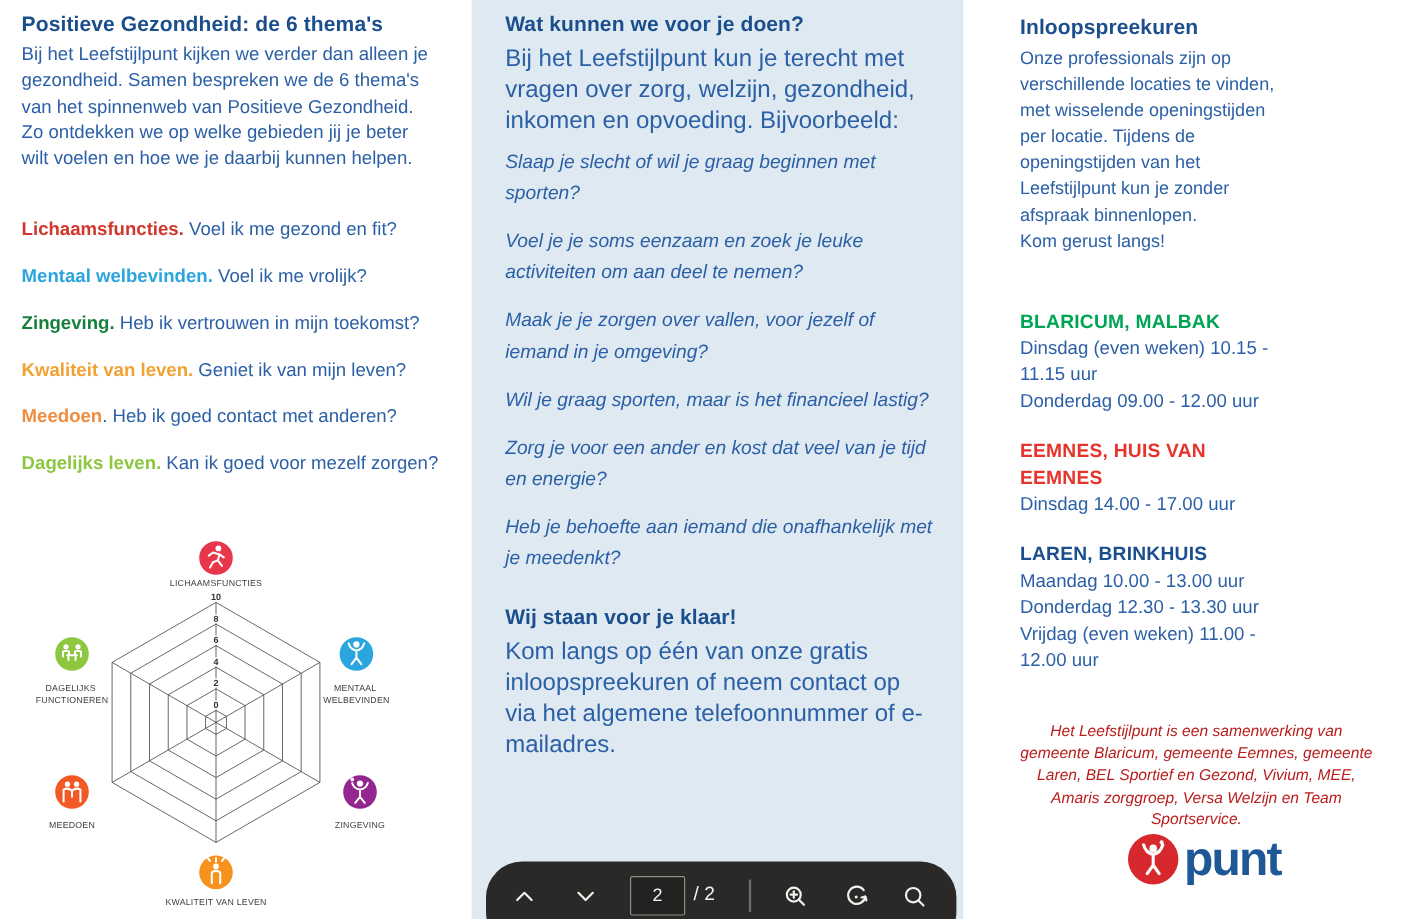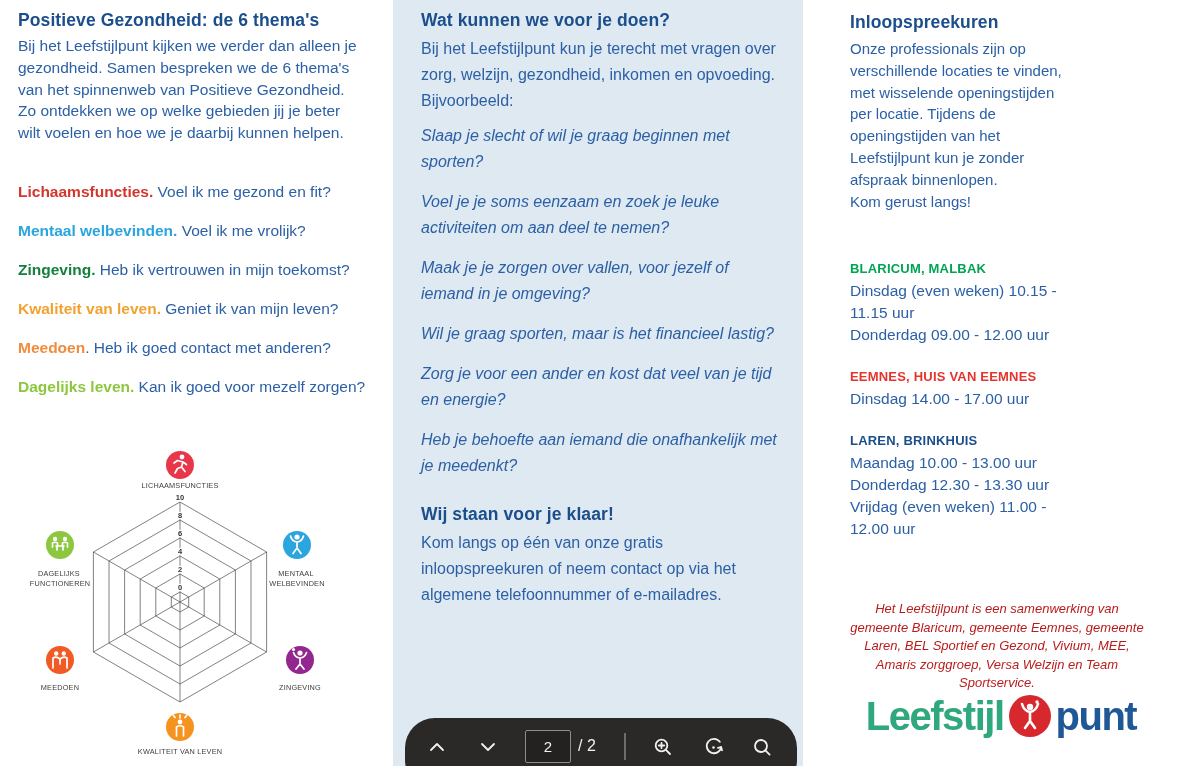--- a/index.html
+++ b/index.html
@@ -16,29 +16,29 @@
   .col-left .intro { font-size:15.5px; line-height:21.8px; color:#2c60a6; max-width:342px; }
 
   .themes { margin-top:38px; }
   .theme { font-size:15.5px; line-height:20px; color:#2c60a6; margin-bottom:19px; }
   .theme b { font-weight:bold; }
 
   .radar { position:absolute; left:20px; top:430px; width:330px; height:336px; }
   .radar svg { display:block; }
 
   .col-mid h2 { margin-bottom:5px; }
-  .col-mid .intro { font-size:16px; line-height:26px; color:#2c60a6; margin-bottom:9px; }
+  .col-mid .intro { font-size:20px; line-height:26px; color:#2c60a6; margin-bottom:9px; }
   .col-mid .q { font-size:16px; line-height:26px; font-style:italic; color:#2c60a6; margin-bottom:14px; }
   .col-mid .cta { margin-top:25px; margin-bottom:5px; }
 
   .col-right h2 { margin-bottom:5px; }
   .col-right .intro { font-size:15px; line-height:21.8px; color:#2c60a6; }
   .loc { margin-top:20px; }
   .loc.first { margin-top:46px; }
-  .loc h3 { font-size:13px; font-weight:bold; line-height:22px; letter-spacing:.2px; }
+  .loc h3 { font-size:16px; font-weight:bold; line-height:22px; letter-spacing:.2px; }
   .loc p { font-size:15.5px; line-height:22px; color:#2c60a6; }
 
   .footer-note { position:absolute; left:42px; top:600px; width:304px; text-align:center;
                  font-size:13px; line-height:18.5px; font-style:italic; color:#b91c1c; }
 
   .logo { position:absolute; left:10px; top:693px; width:376px; display:flex;
           justify-content:center; align-items:center; }
   .logo .word { font-size:40px; font-weight:bold; letter-spacing:-1.5px; }
   .logo .w-green { color:#2ea87c; }
   .logo .w-blue  { color:#1f5896; }
@@ -189,21 +189,20 @@
   <div class="loc">
     <h3 style="color: rgb(27, 78, 141);">LAREN, BRINKHUIS</h3>
     <p>Maandag 10.00 - 13.00 uur</p>
     <p>Donderdag 12.30 - 13.30 uur</p>
     <p>Vrijdag (even weken) 11.00 - 12.00 uur</p>
   </div>
 
   <p class="footer-note">Het Leefstijlpunt is een samenwerking van gemeente Blaricum, gemeente Eemnes, gemeente Laren, BEL Sportief en Gezond, Vivium, MEE, Amaris zorggroep, Versa Welzijn en Team Sportservice.</p>
 
   <div class="logo">
-    <span class="word w-green" style="color: rgb(46, 168, 124);">Leefstijl</span>
     <svg class="mark" width="46" height="46" viewBox="-23 -23 46 46">
       <circle r="21" fill="#d7282e"></circle>
       <circle cx="0" cy="-9" r="3.2" fill="#fff"></circle>
       <circle cx="7" cy="-14" r="1.7" fill="#fff"></circle>
       <path d="M-8,-12 Q-6,-5 0,-4 M8,-12 Q6,-5 0,-4 M0,-4 L0,5 M-5,12 L0,5 L5,12" stroke="#fff" stroke-width="2.6" fill="none" stroke-linecap="round" stroke-linejoin="round"></path>
     </svg>
     <span class="word w-blue" style="color: rgb(31, 88, 150);">punt</span>
   </div>
 </section>
 

